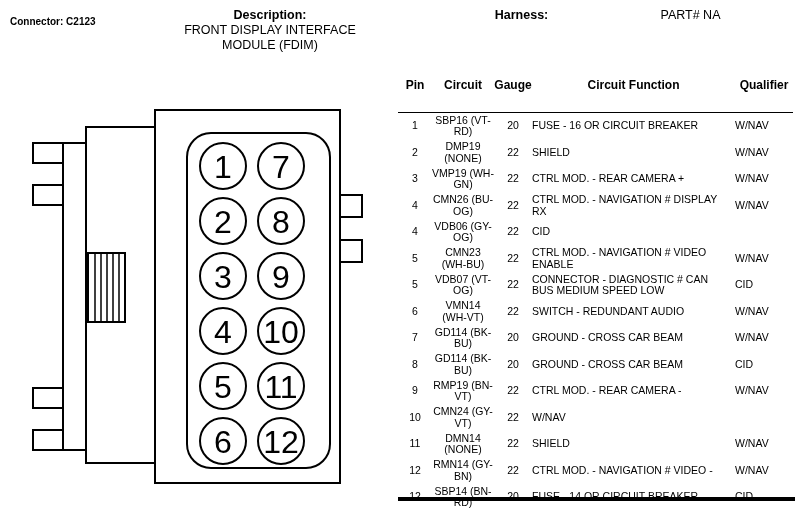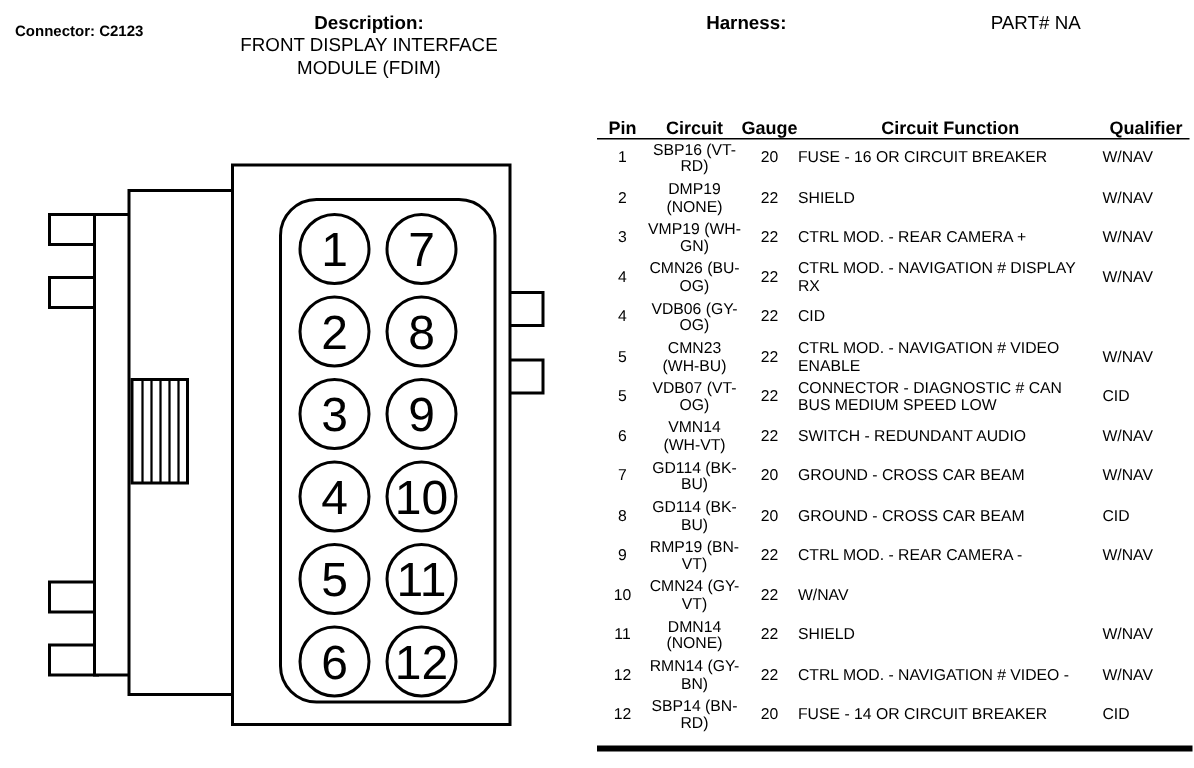--- a/index.html
+++ b/index.html
@@ -15,40 +15,40 @@
   
   #connector-title {
     position:absolute; left:10px; top:16px;
     font-size:10px; font-weight:bold; white-space:nowrap;
   }
   .hdr-block {
     position:absolute; top:8px;
     text-align:center; font-size:12.5px; line-height:1.2;
   }
   .hdr-label { font-weight:bold; }
-  #desc-block    { left:150px; width:192px; }
-  #harness-block { left:440px; width:115px; }
+  #desc-block    { left:174px; width:192px; }
+  #harness-block { left:464px; width:115px; }
   #basepart-block{ left:618px; width:145px; }
 
   
   #connector-svg { position:absolute; left:20px; top:100px; }
   .line-shape { fill:#ffffff; stroke:#000000; stroke-width:2; }
   .hatch-line { stroke:#000000; stroke-width:1.5; }
   .pin-circle { fill:#ffffff; stroke:#000000; stroke-width:2; }
   .pin-number {
     font-family:"Liberation Sans", sans-serif;
     font-size:32px; fill:#000000; text-anchor:middle;
   }
 
   
   #pin-table { position:absolute; left:398px; top:78px; width:395px; }
   .thead {
     display:grid; grid-template-columns:34px 62px 38px 203px 58px;
     font-size:12px; font-weight:bold;
-    border-bottom:1px solid #000; padding-bottom:0;
+    border-bottom:1px solid #000; padding-bottom:20px;
   }
   .thead > div { text-align:center; }
   .trow {
     display:grid; grid-template-columns:34px 62px 38px 203px 58px;
     min-height:26.5px; align-items:center;
     font-size:10.5px;
   }
   .cell { line-height:1.12; }
   .c-pin, .c-circuit, .c-gauge { text-align:center; }
   .c-func { text-align:left; padding-right:4px; }

